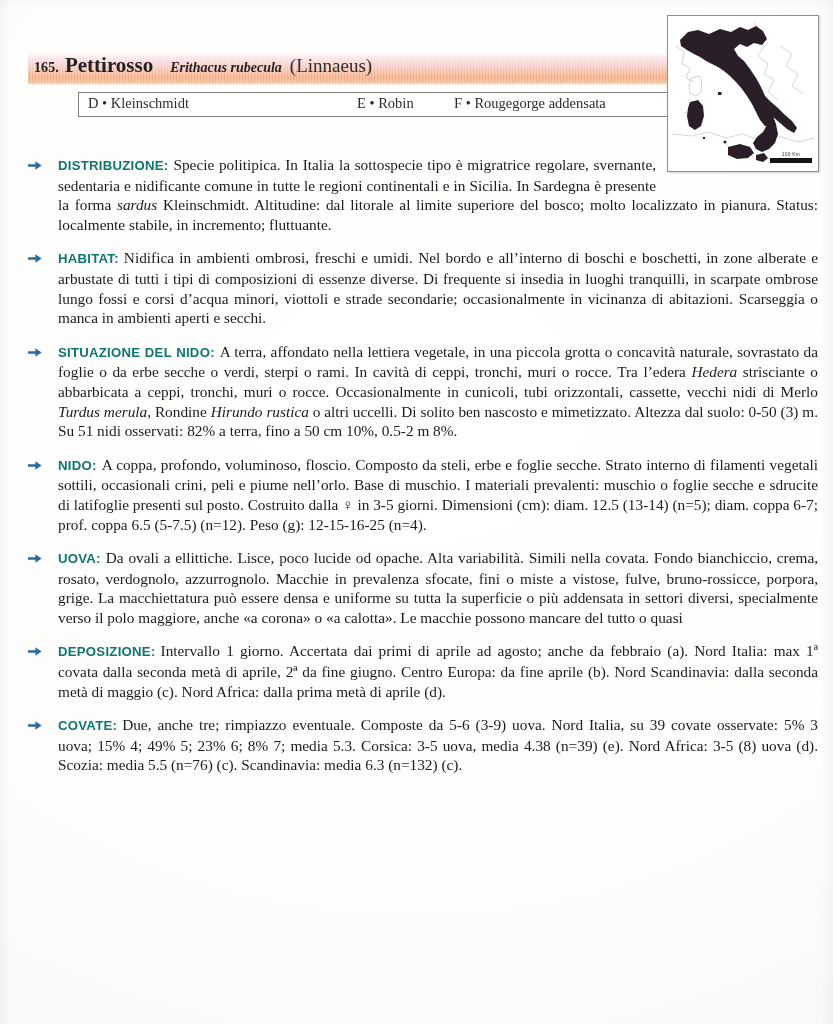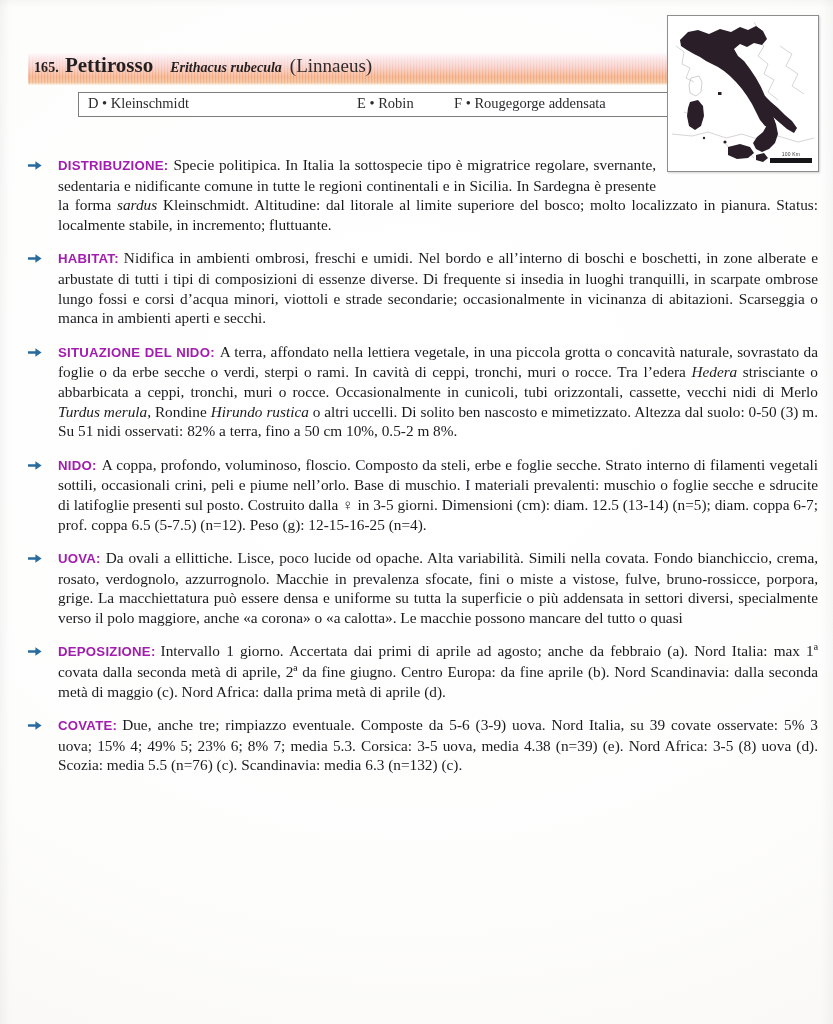--- a/index.html
+++ b/index.html
@@ -158,21 +158,21 @@
     line-height:1;
     font-size:13px;
   }
   .sec .arrow svg{ display:block; }
 
   .sec .head{
     font-family:"Liberation Sans", sans-serif;
     font-weight:bold;
     font-size:13.2px;
     letter-spacing:.25px;
-    color:#a21caf;
+    color:#0f766e;
     margin-right:5px;
     white-space:nowrap;
   }
   .sec .body{ }
   .sec i{ }
 
   
   .sec-distribuzione{
     padding-right:0;
   }

